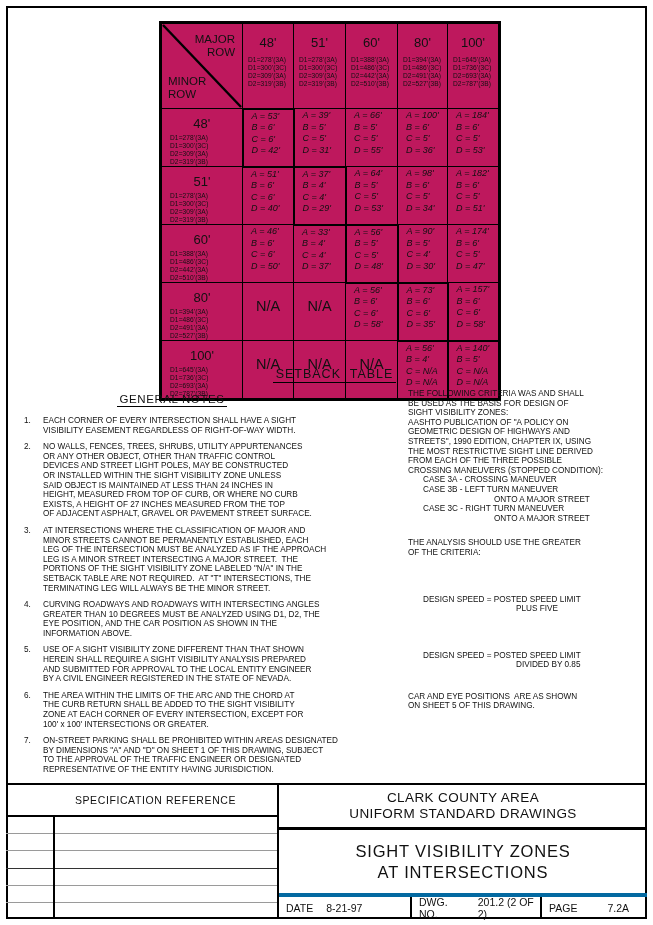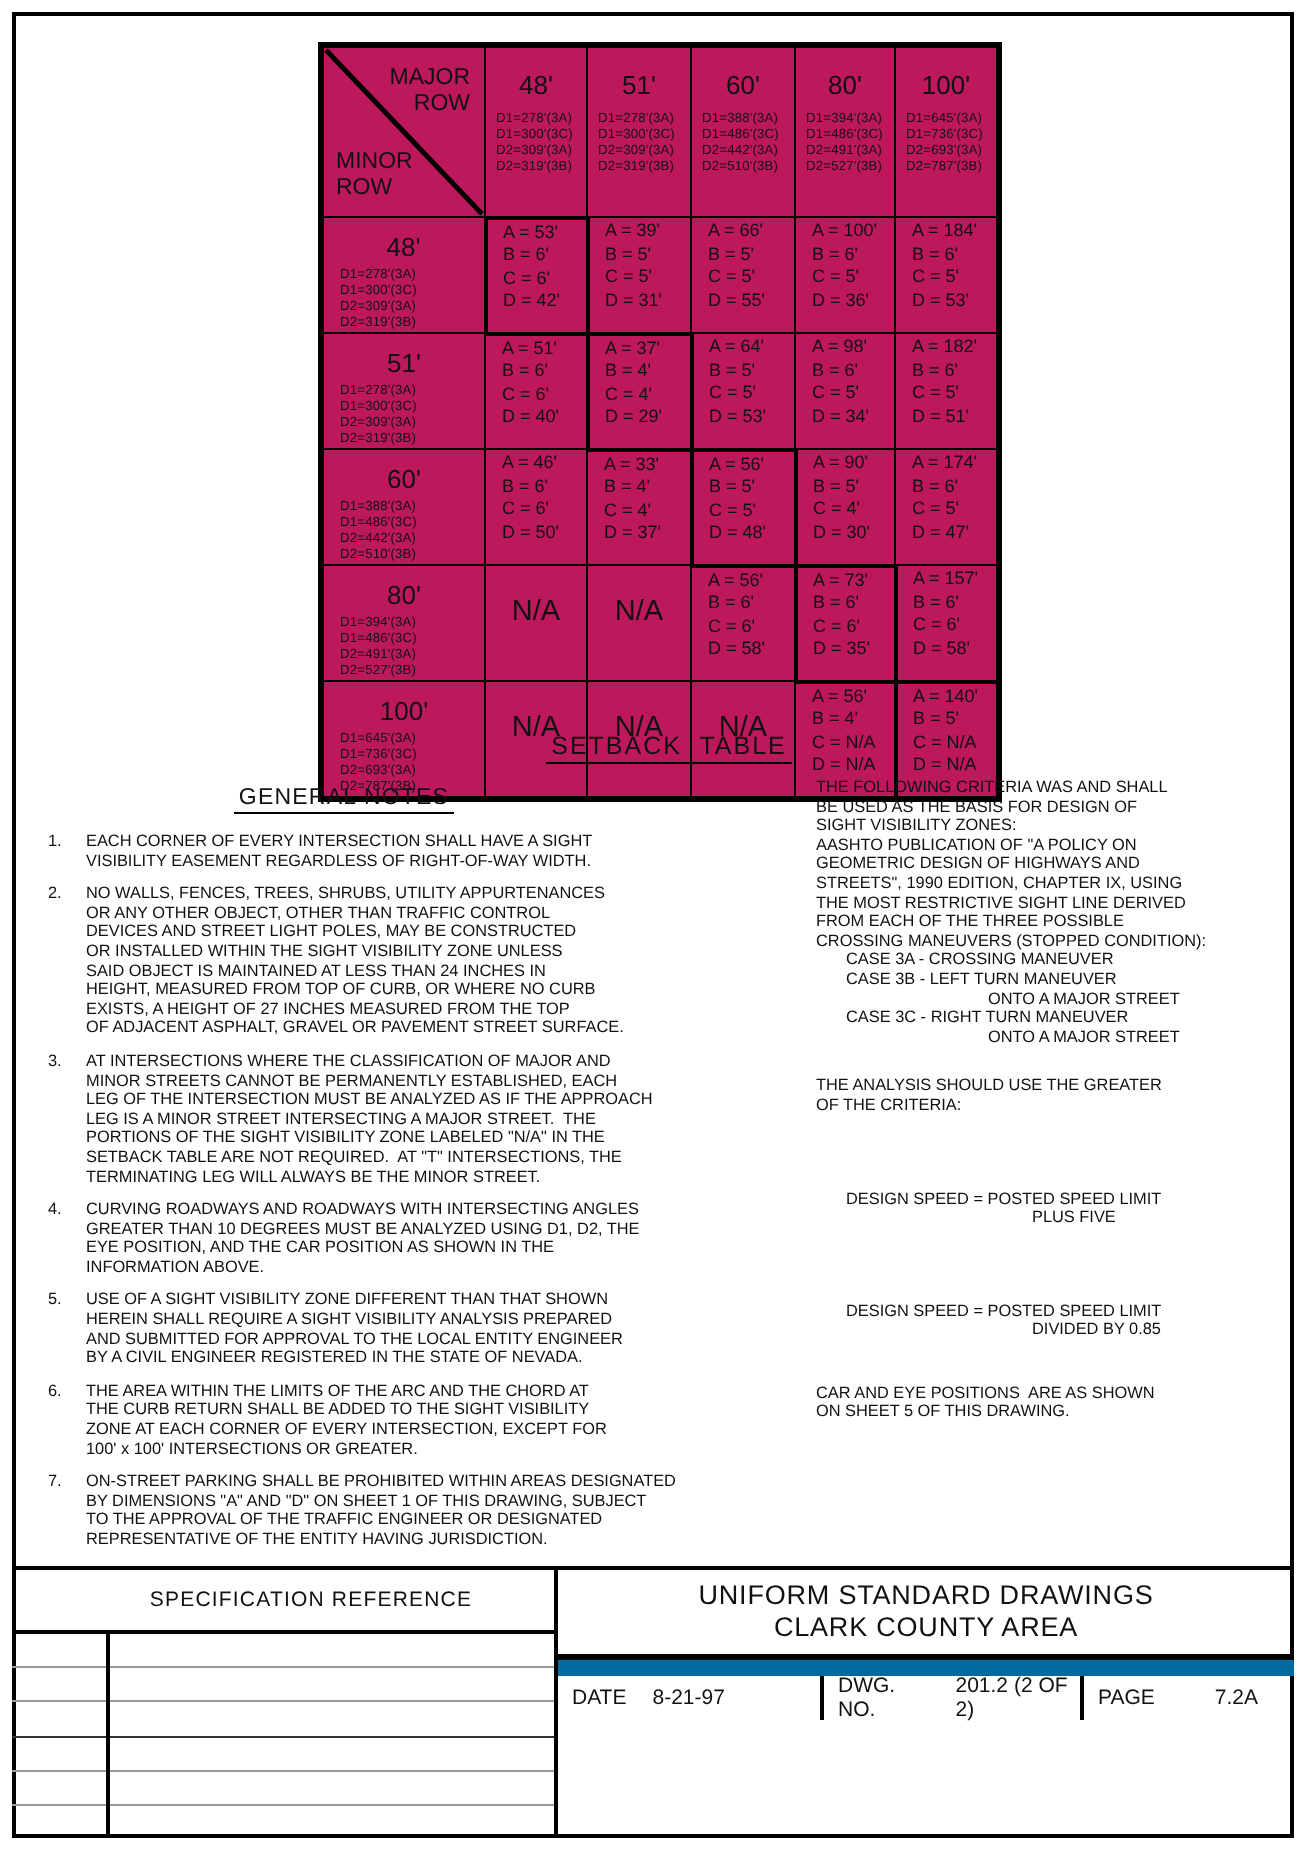--- a/index.html
+++ b/index.html
@@ -19,21 +19,21 @@
   tr.body-row{height:49px;}
   .corner{position:relative;}
   .corner svg{position:absolute;left:0;top:0;width:100%;height:100%;}
   .corner svg line{stroke:#000;stroke-width:2.5;}
   .corner-major{position:absolute;top:9px;right:7px;text-align:right;font-size:11.5px;line-height:13px;}
   .corner-minor{position:absolute;bottom:7px;left:6px;text-align:left;font-size:11.5px;line-height:13px;}
   .big{text-align:center;font-size:13px;line-height:14px;padding-top:8px;}
   .colhdr .big{padding-top:12px;}
   .sub{font-size:6.6px;line-height:8px;padding:6px 0 0 5px;letter-spacing:0.1px;}
   .rowhdr .sub{padding-left:8px;padding-top:3px;}
-  .abcd{font-size:9px;line-height:11.6px;padding:1px 0 0 8px;}
+  .abcd{font-size:9px;line-height:11.6px;padding:1px 0 0 8px;font-style:italic;}
   .cell-na{font-size:14.5px;text-align:center;padding-top:15px;}
   .pre{white-space:pre-wrap;}
 
   .caption{position:absolute;left:165px;width:339px;top:364px;text-align:center;}
   .caption span{display:inline-block;border-bottom:1.5px solid #000;font-size:12.5px;
     letter-spacing:1px;padding:0 3px 1px;white-space:pre;}
 
   
   .notes{position:absolute;left:24px;top:389px;width:330px;}
   .notes-heading{width:296px;text-align:center;margin-bottom:9px;}
@@ -65,21 +65,21 @@
   .spec-row{flex:1;border-bottom:1px solid #9a9a9a;}
   .spec-row.dark{border-bottom:1.5px solid #333;}
   .spec-row:last-child{border-bottom:none;}
   .spec-vline{position:absolute;left:47px;top:0;bottom:0;width:1.5px;background:#000;}
 
   .tb-right{flex:1;display:flex;flex-direction:column;}
   .org{flex:none;border-bottom:3px solid #000;text-align:center;padding:5px 0 5px;
     font-size:13.5px;line-height:16px;letter-spacing:0.4px;}
   .drawing-title{flex:1;display:flex;flex-direction:column;align-items:center;justify-content:center;
     font-size:16.5px;line-height:21px;letter-spacing:0.8px;}
-  .strip{height:22px;flex:none;border-top:8px solid #0369a1;display:flex;font-size:10.5px;justify-content:flex-end;}
+  .strip{height:22px;flex:none;border-top:4px solid #0369a1;display:flex;font-size:10.5px;justify-content:flex-end;}
   .strip-cell{height:100%;display:flex;align-items:center;}
   .strip-c1{width:124px;flex:none;padding-left:7px;}
   .strip-c2{width:121px;flex:none;border-left:2px solid #000;padding-left:7px;}
   .strip-c3{flex:1;border-left:2px solid #000;padding-left:7px;}
   .strip-val{margin-left:13px;}
   .strip-c3 .strip-val{margin-left:30px;}
 </style>
 </head>
 <body>
 
@@ -432,22 +432,26 @@
       <div class="spec-row"></div>
       <div class="spec-row"></div>
       <div class="spec-row dark"></div>
       <div class="spec-row"></div>
       <div class="spec-row"></div>
       <div class="spec-row"></div>
     </div>
   </div>
   <div class="tb-right">
     <div class="org">
+      <div>CLARK COUNTY AREA</div>
       <div>UNIFORM STANDARD DRAWINGS</div>
-      <div>CLARK COUNTY AREA</div>
+    </div>
+    <div class="drawing-title">
+      <div>SIGHT VISIBILITY ZONES</div>
+      <div>AT INTERSECTIONS</div>
     </div>
     <div class="strip">
       <div class="strip-cell strip-c1">
         <span>DATE</span>
         <span class="strip-val">8-21-97</span>
       </div>
       <div class="strip-cell strip-c2">
         <span>DWG. NO.</span>
         <span class="strip-val">201.2 (2 OF 2)</span>
       </div>

